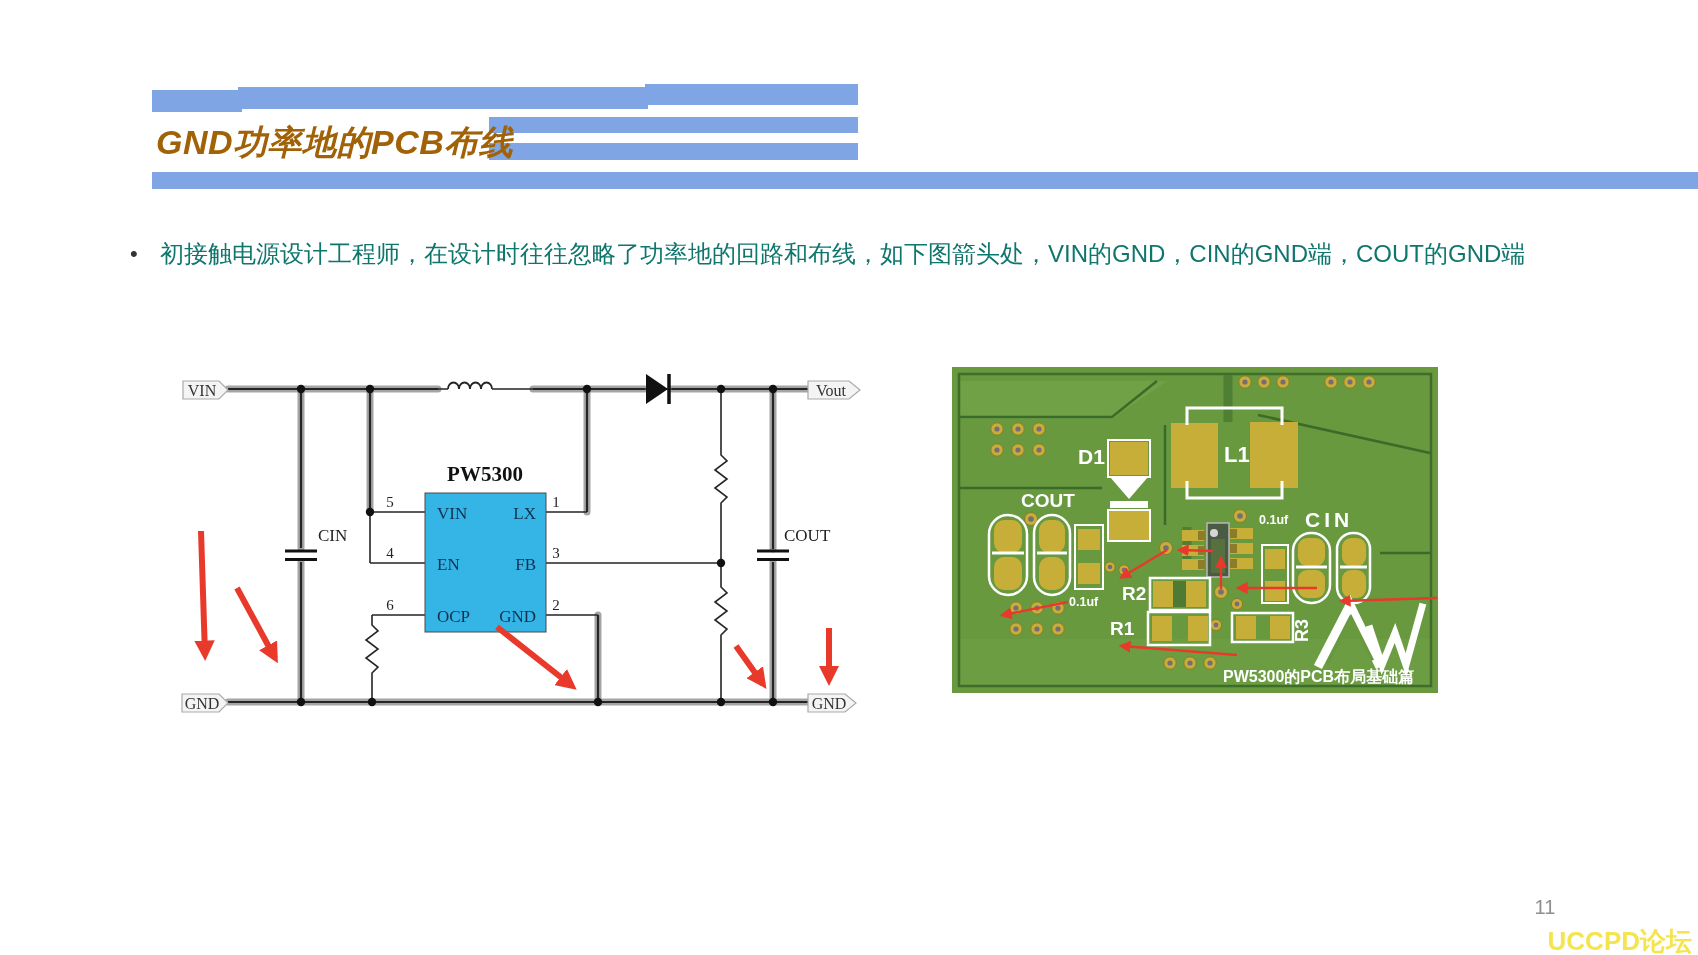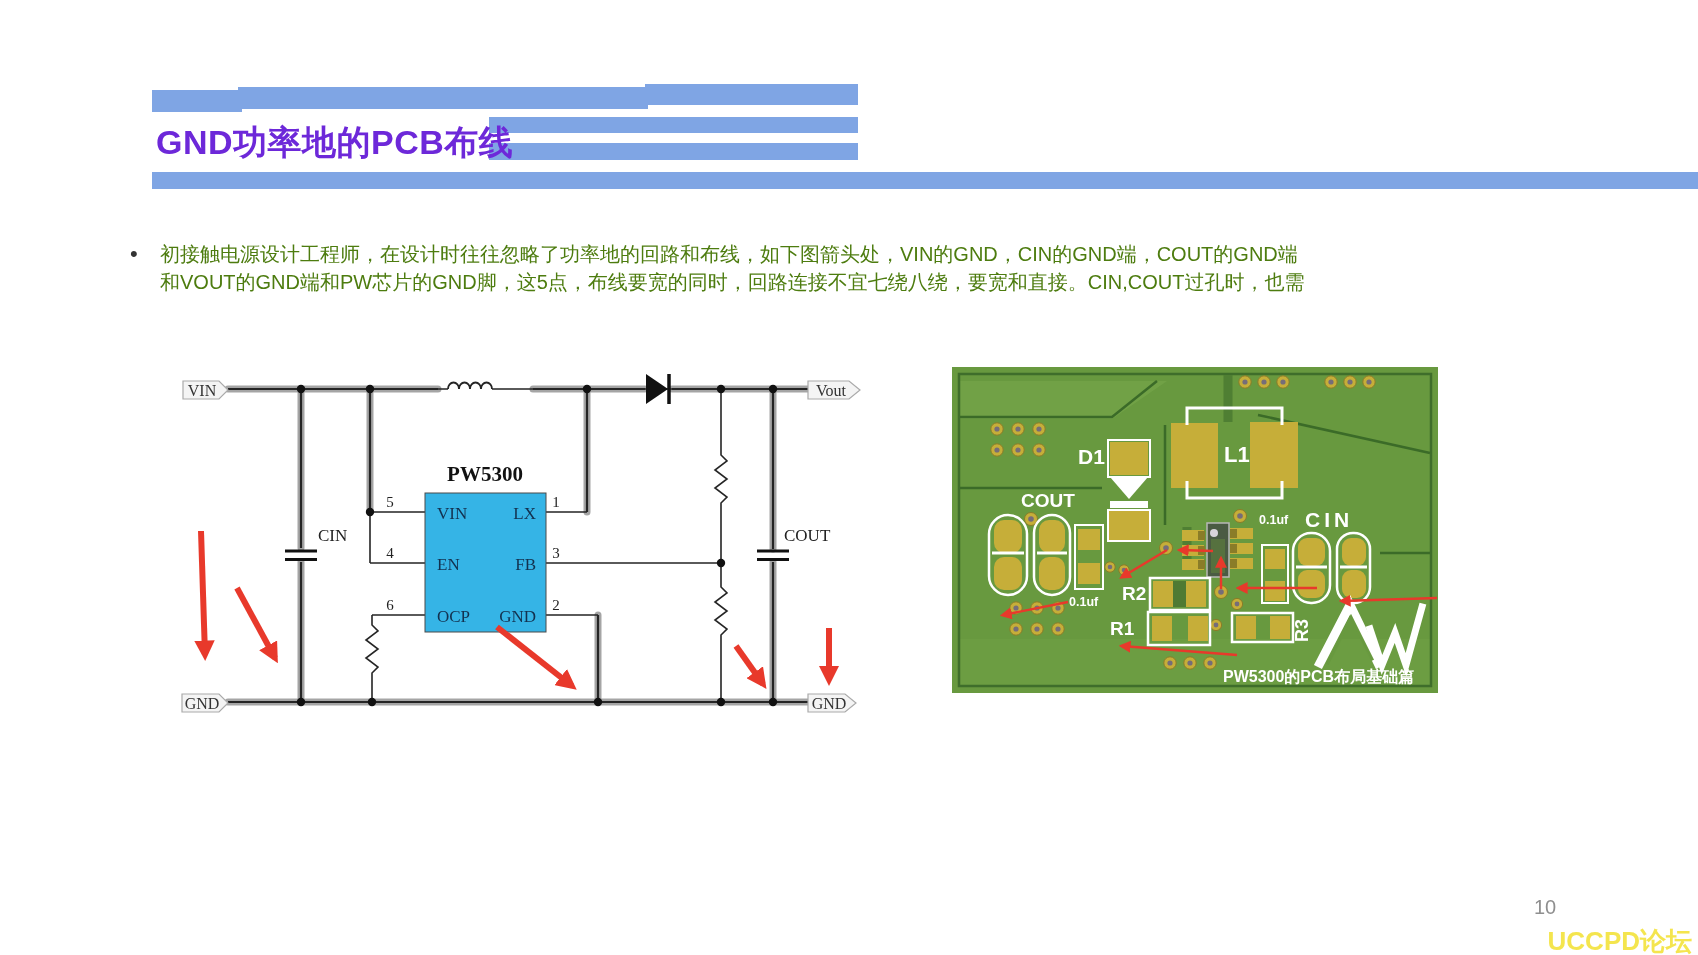--- a/index.html
+++ b/index.html
@@ -1,24 +1,24 @@
 <!DOCTYPE html>
 <html><head>
 <meta charset="utf-8">
 <style>
   html,body{margin:0;padding:0;background:#fff;}
   .slide{position:relative;width:1698px;height:955px;background:#ffffff;overflow:hidden;
          font-family:"Liberation Sans",sans-serif;}
   .bar{position:absolute;background:#7fa5e4;}
   .page-title{position:absolute;left:156px;top:120px;font-size:34px;font-weight:bold;
-              color:#6d28d9;letter-spacing:0.5px;white-space:nowrap;}
+              color:#a16207;letter-spacing:0.5px;white-space:nowrap;font-style:italic;}
   .bullet-wrap{position:absolute;left:130px;top:240px;width:1460px;display:flex;}
   .bullet-marker{font-size:22px;color:#333;width:30px;flex:0 0 30px;line-height:28px;}
   .bullet-lines{flex:1;}
-  .bullet-line{font-size:20px;line-height:28px;color:#4d7c0f;white-space:nowrap;}
+  .bullet-line{font-size:24px;line-height:28px;color:#0f766e;white-space:nowrap;}
   .footer-page{position:absolute;left:1522px;top:896px;width:46px;text-align:center;
                font-size:20px;color:#8f8f8f;}
   .footer-watermark{position:absolute;right:6px;top:924px;font-size:26px;font-weight:bold;
                     color:#f4e54e;white-space:nowrap;}
   svg text{user-select:none;}
   .serif-label{font-family:"Liberation Serif",serif;}
 </style>
 </head>
 <body>
 
@@ -30,21 +30,20 @@
   <div class="bar" style="left:489px;top:117px;width:369px;height:16px;"></div>
   <div class="bar" style="left:489px;top:143px;width:369px;height:17px;"></div>
   <div class="bar" style="left:152px;top:172px;width:1546px;height:17px;"></div>
 
   <div class="page-title">GND功率地的PCB布线</div>
 
   <div class="bullet-wrap">
     <div class="bullet-marker">•</div>
     <div class="bullet-lines">
       <div class="bullet-line">初接触电源设计工程师，在设计时往往忽略了功率地的回路和布线，如下图箭头处，VIN的GND，CIN的GND端，COUT的GND端</div>
-      <div class="bullet-line">和VOUT的GND端和PW芯片的GND脚，这5点，布线要宽的同时，回路连接不宜七绕八绕，要宽和直接。CIN,COUT过孔时，也需</div>
     </div>
   </div>
 
   <svg style="position:absolute;left:170px;top:360px;" width="700" height="360" viewBox="170 360 700 360">
     <defs>
       <marker id="ah-big" markerUnits="strokeWidth" markerWidth="3.4" markerHeight="3.4" refX="2.4" refY="1.7" orient="auto">
         <path d="M0,0 L3.4,1.7 L0,3.4 z" fill="#e8392b"></path>
       </marker>
       <marker id="ah-sm" markerUnits="strokeWidth" markerWidth="5" markerHeight="5" refX="3.6" refY="2.5" orient="auto">
         <path d="M0,0 L5,2.5 L0,5 z" fill="#e8392b"></path>
@@ -322,16 +321,16 @@
       <line x1="261" y1="184" x2="228" y2="183"></line>
       <line x1="215" y1="183" x2="170" y2="210"></line>
       <line x1="269" y1="222" x2="269" y2="192"></line>
       <line x1="365" y1="221" x2="287" y2="221"></line>
       <line x1="485" y1="231" x2="390" y2="234"></line>
       <line x1="116" y1="235" x2="51" y2="248"></line>
       <line x1="285" y1="288" x2="170" y2="279"></line>
     </g>
   </svg>
 
-  <div class="footer-page">10</div>
+  <div class="footer-page">11</div>
   <div class="footer-watermark">UCCPD论坛</div>
 
 </div>
 
 </body></html>

